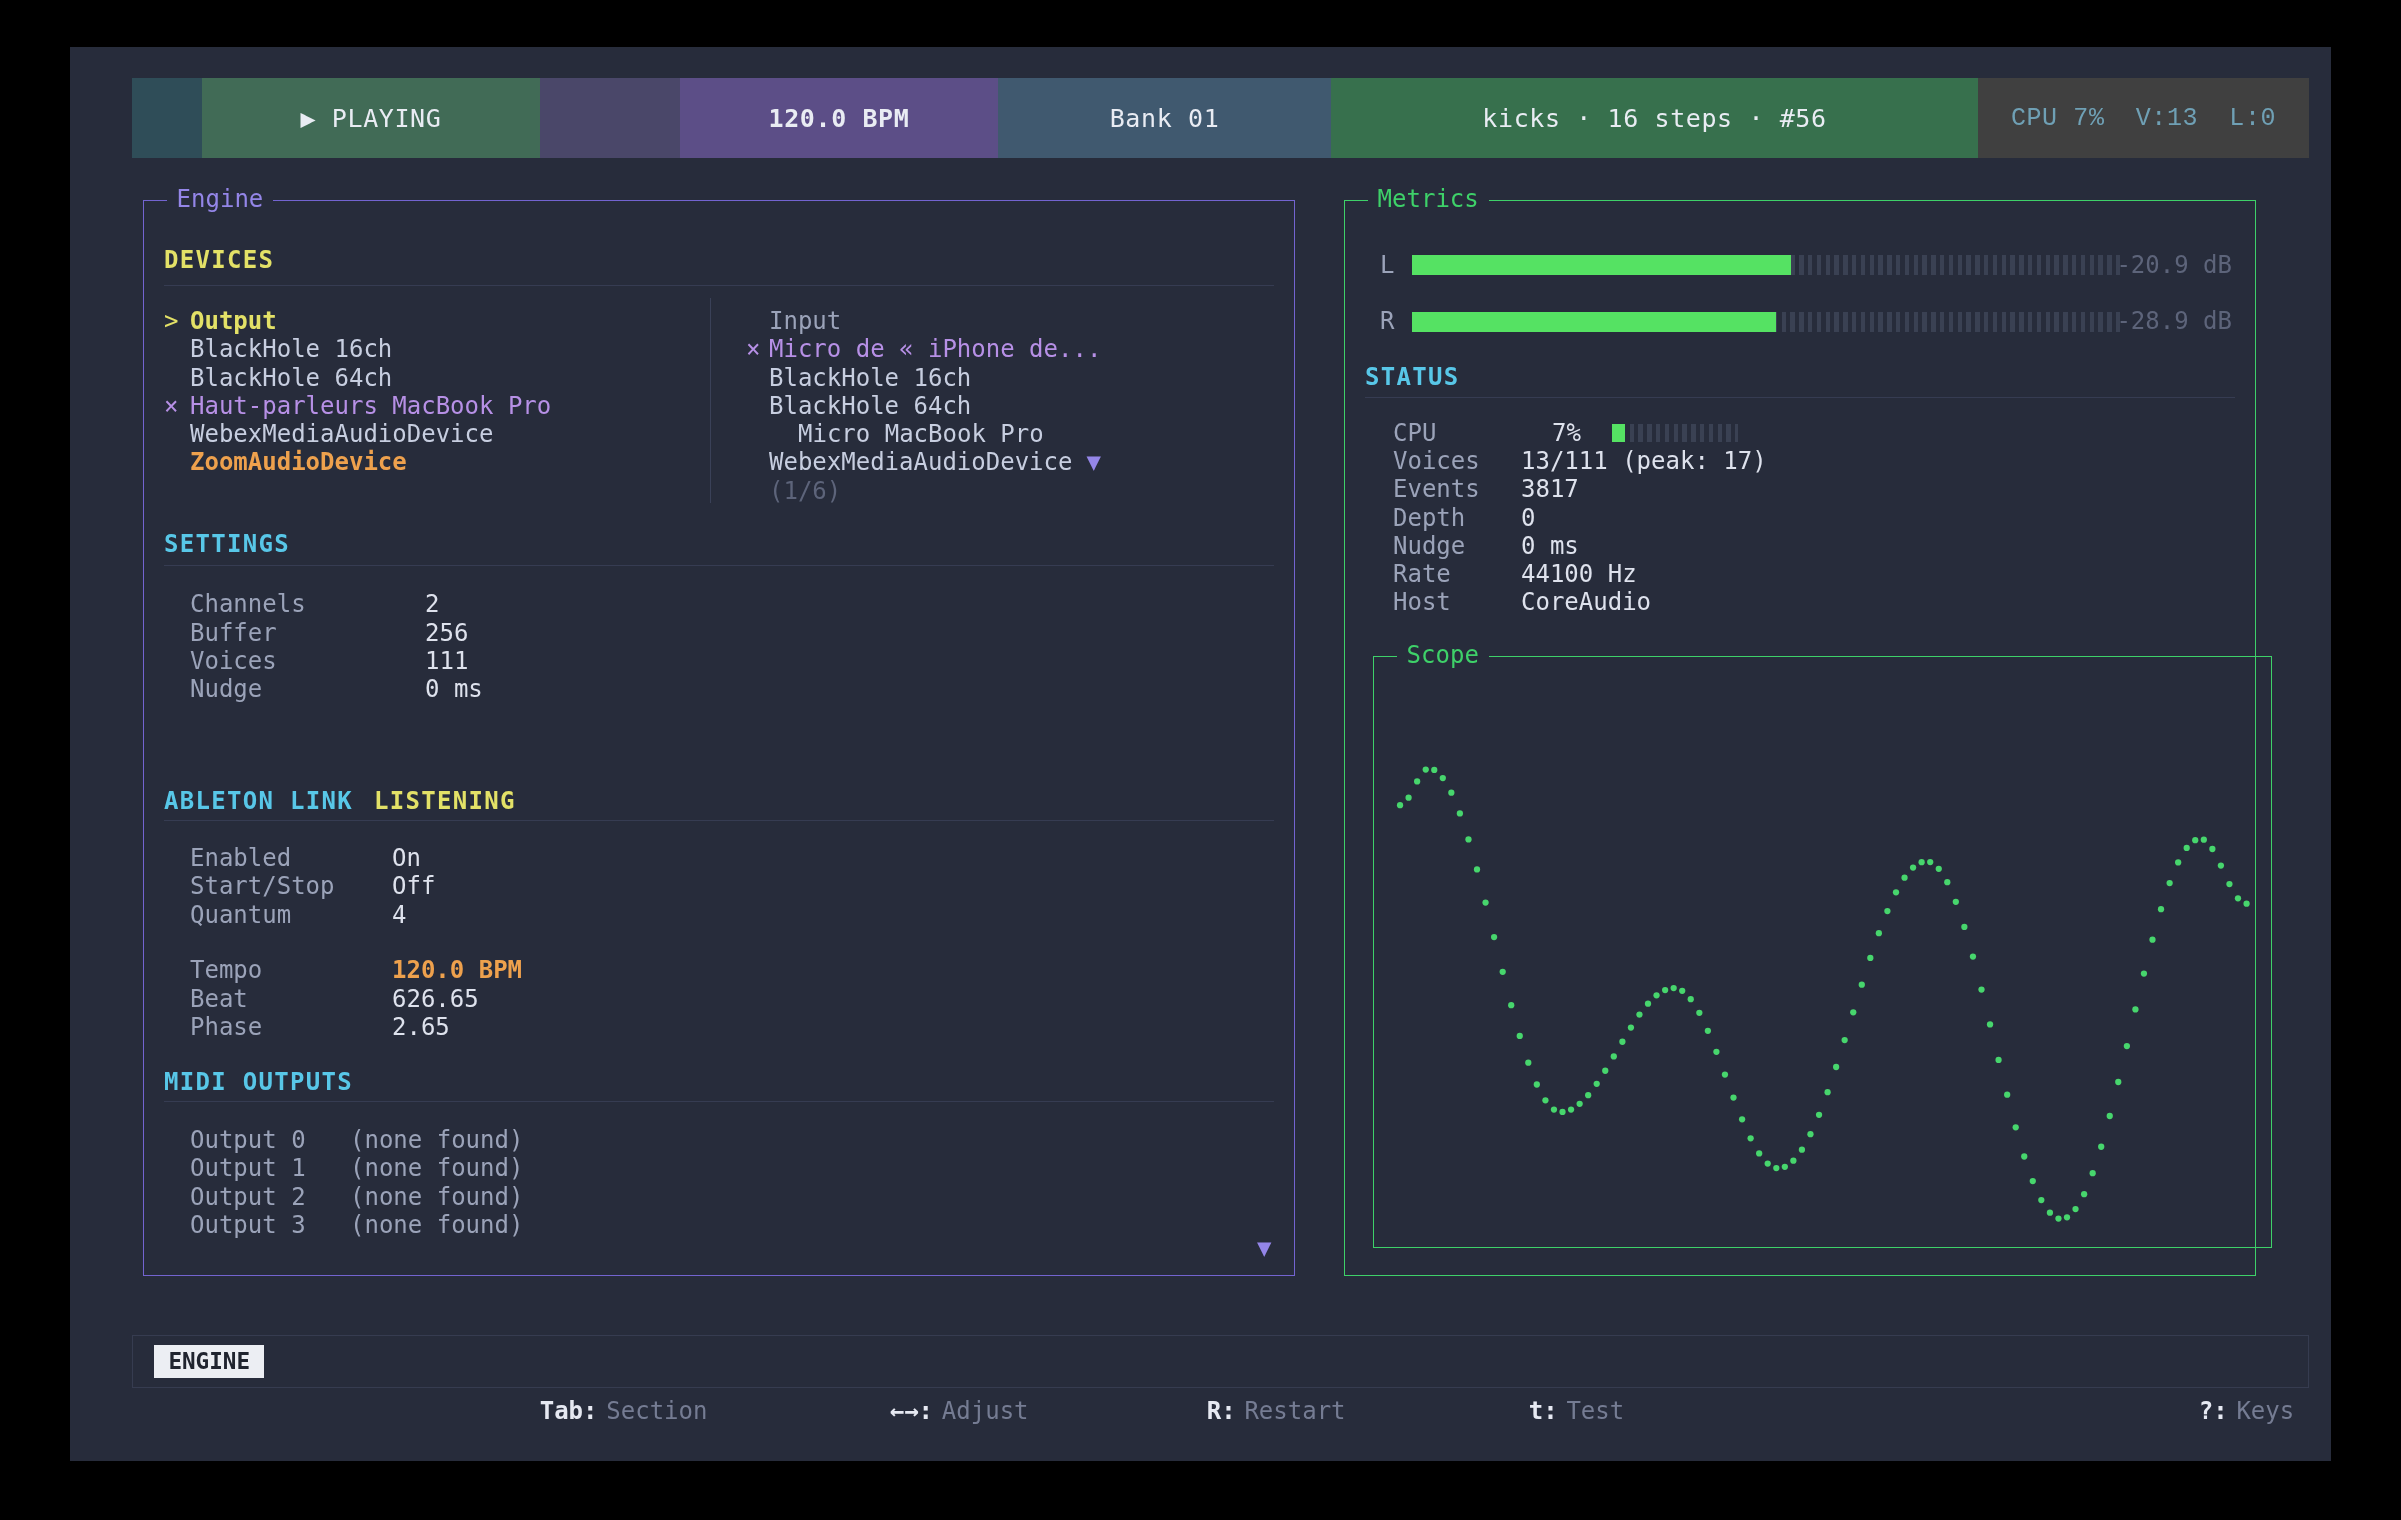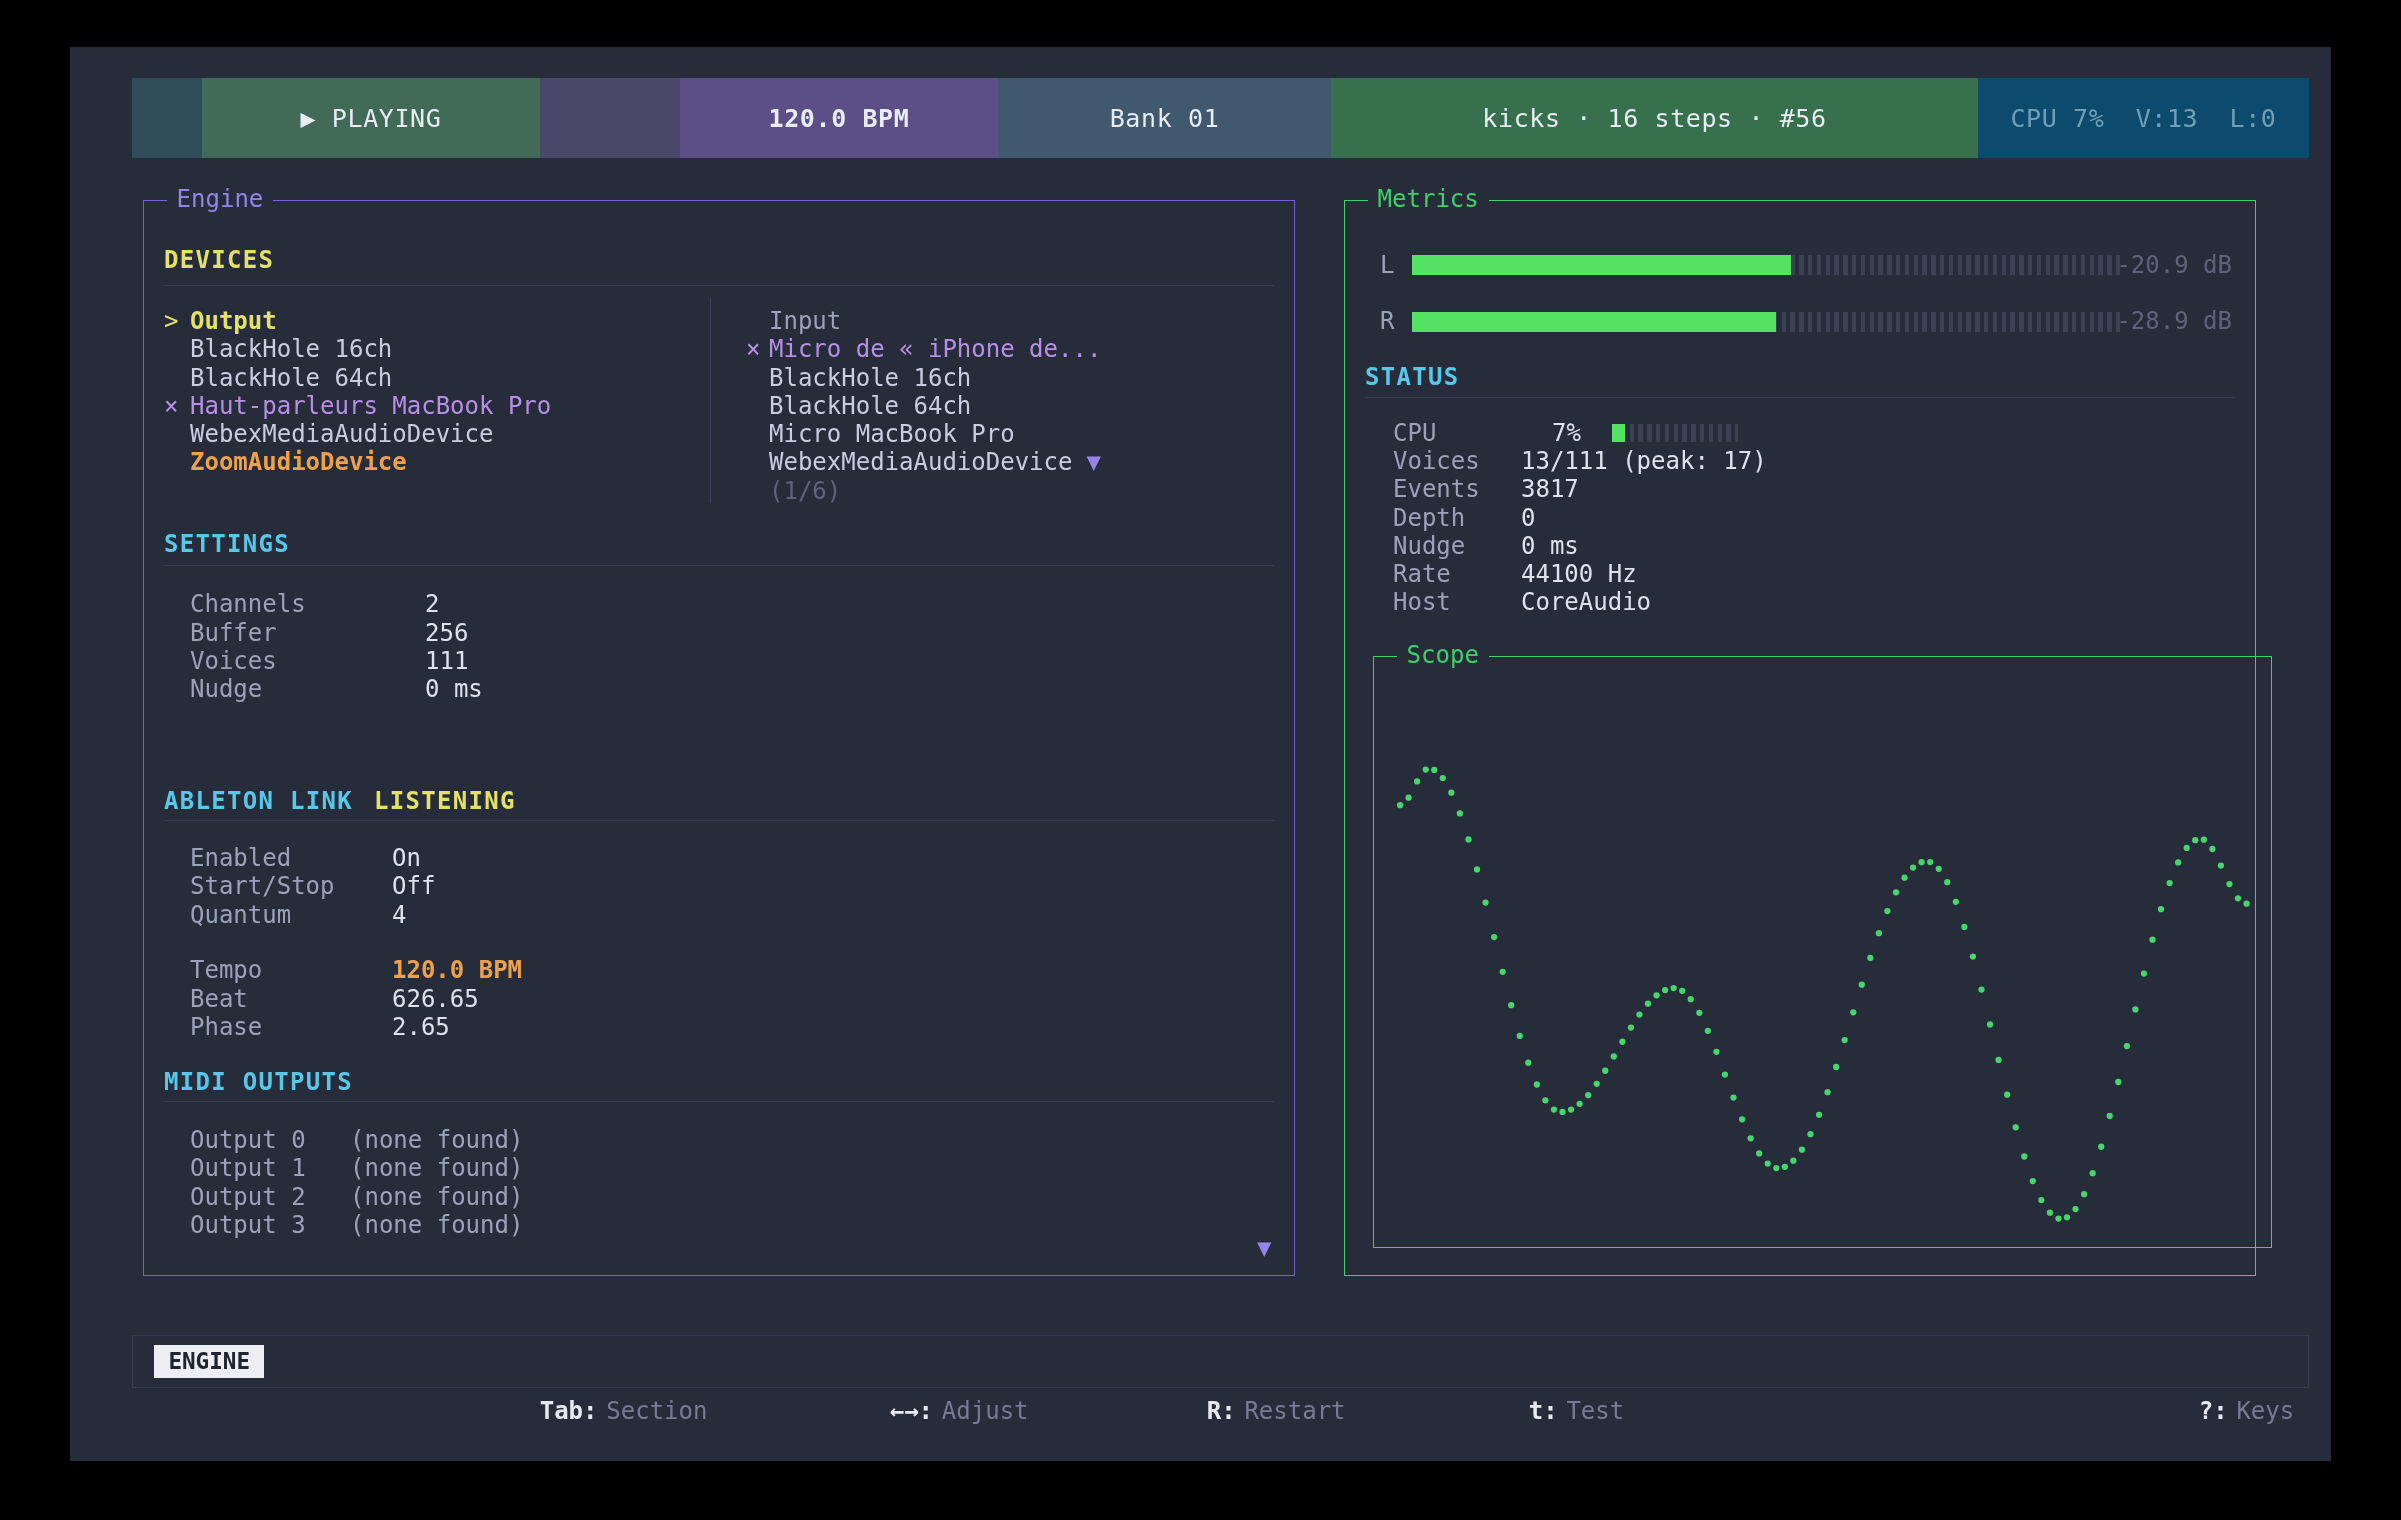--- a/index.html
+++ b/index.html
@@ -19,21 +19,21 @@
   
   .topbar { position:absolute; left:62px; top:31px; width:2177px; height:80px; display:flex; }
   .seg { height:100%; display:flex; align-items:center; justify-content:center;
          font-size:25px; color:#e9ecf3; letter-spacing:0.6px; white-space:pre; }
   .s-edge    { width:70px;  background:#2f4d58; }
   .s-playing { width:338px;  background:#416b56; }
   .s-gap     { width:140px;  background:#4a4769; }
   .s-bpm     { width:318px;  background:#5c4e87; font-weight:bold; }
   .s-bank    { width:333px;  background:#40596f; }
   .s-pattern { width:647px; background:#37704d; }
-  .s-stats   { flex:1;       background:#0c4a6e; color:#6fa0b5; }
+  .s-stats   { flex:1;       background:#404040; color:#6fa0b5;font-family:Liberation Mono, monospace; }
   
   .panel { position:absolute; top:153px; height:1076px; background:#272c3b; }
   .p-engine  { left:73px;  width:1152px; border:1.9px solid #7364d0; }
   .p-metrics { left:1274px; width:912px; border:1.9px solid #3ed169; }
   .panel-title { position:absolute; top:-17.6px; left:22.6px; background:#272c3b;
                  padding:0 10px; font-size:24px; height:33px; line-height:33px; }
   .t-purple { color:#9486e8; }
   .t-green  { color:#3ed169; }
   .abs { position:absolute; height:29px; line-height:29px; font-size:24px; white-space:pre; }
   .hr  { position:absolute; left:20px; right:20px; height:1.3px; background:#363c52; }
@@ -105,21 +105,21 @@
     <span class="abs c-item" style="left:46px;top:219px">WebexMediaAudioDevice</span>
     <span class="abs c-orange bold" style="left:46px;top:247px">ZoomAudioDevice</span>
 
     <div class="vr" style="left:566px;top:97px;height:205px"></div>
 
     <span class="abs c-dim" style="left:625px;top:106px">Input</span>
     <span class="abs c-lav" style="left:602px;top:134px">×</span>
     <span class="abs c-lav" style="left:625px;top:134px">Micro de « iPhone de...</span>
     <span class="abs c-item" style="left:625px;top:163px">BlackHole 16ch</span>
     <span class="abs c-item" style="left:625px;top:191px">BlackHole 64ch</span>
-    <span class="abs c-item" style="left:625px;top:219px">Micro MacBook Pro</span>
+    <span class="abs c-item" style="left:654px;top:219px">Micro MacBook Pro</span>
     <span class="abs c-item" style="left:625px;top:247px"><span>WebexMediaAudioDevice</span><span class="c-purple" style="margin-left:14px">▼</span></span>
     <span class="abs c-dim2" style="left:625px;top:276px">(1/6)</span>
 
     <span class="abs c-cyan bold" style="left:20px;top:329px;letter-spacing:1.3px">SETTINGS</span>
     <div class="hr" style="top:364px"></div>
     <span class="abs c-dim" style="left:46px;top:389px">Channels</span>
     <span class="abs c-val" style="left:281px;top:389px">2</span>
     <span class="abs c-dim" style="left:46px;top:418px">Buffer</span>
     <span class="abs c-val" style="left:281px;top:418px">256</span>
     <span class="abs c-dim" style="left:46px;top:446px">Voices</span>

